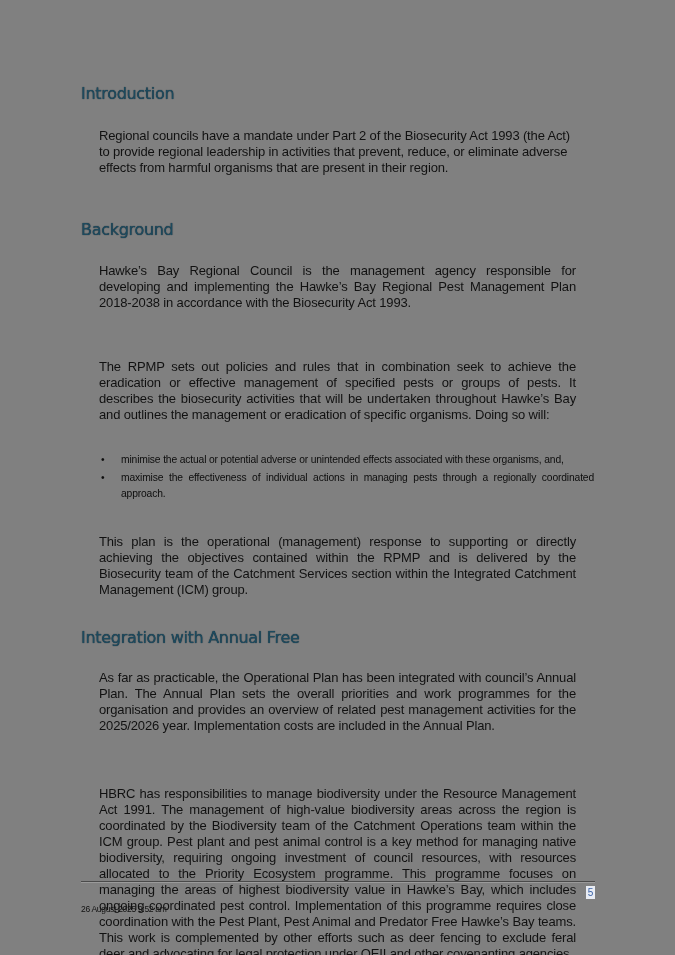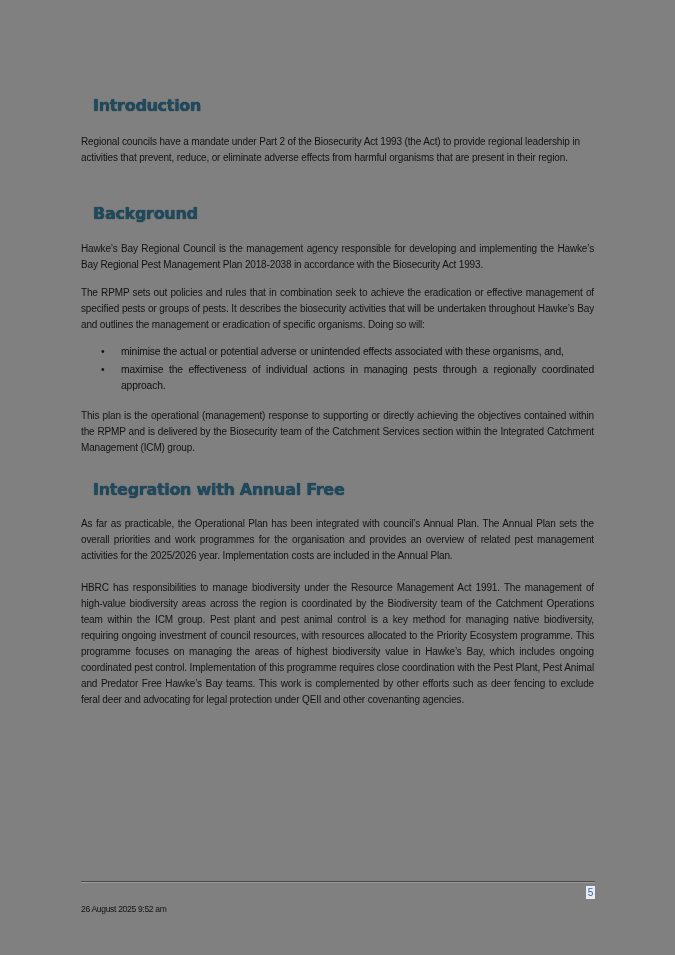--- a/index.html
+++ b/index.html
@@ -15,32 +15,32 @@
       font-family: "Liberation Sans", sans-serif;
       color: #0d0d0d;
     }
     .page {
       position: absolute;
       left: 81px;
       top: 84px;
       width: 513px;
     }
     h2 {
-      margin: 12px;
+      margin: 0;
       font-family: "DejaVu Sans", sans-serif;
-      font-weight: bold;
+      font-weight: normal;
       font-size: 16px;
       line-height: 20px;
       color: #1d4a5e;
       letter-spacing: -0.3px;
       text-shadow: 0 0 1px #0a1f2a;
     }
     p {
-      margin: 0;
-      font-size: 10px;
+      margin: 18px;
+      font-size: 13px;
       line-height: 16px;
       color: #111;
       letter-spacing: -0.15px;
     }
     .justify { text-align: justify; }
     .gap-sm { height: 14px; }
     .gap-head { height: 10px; }
     ul.bullets {
       margin: 0;
       padding: 0;

